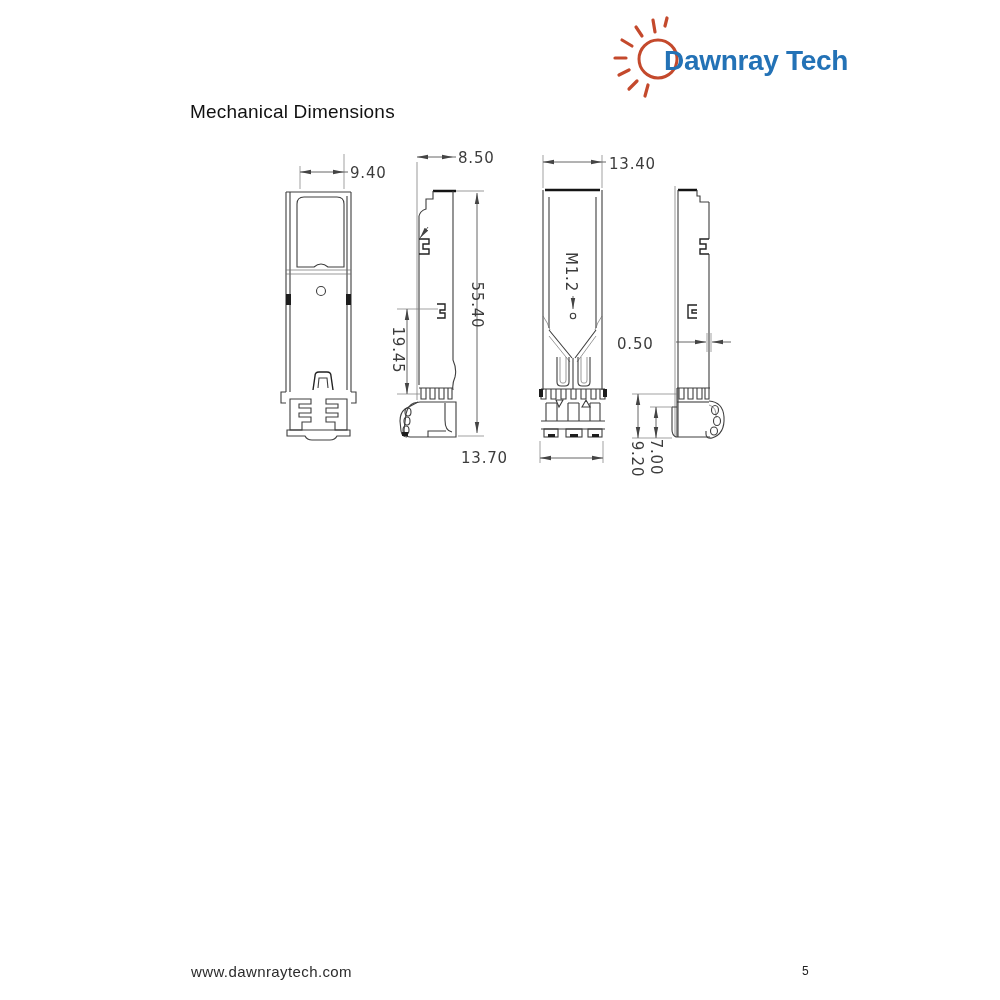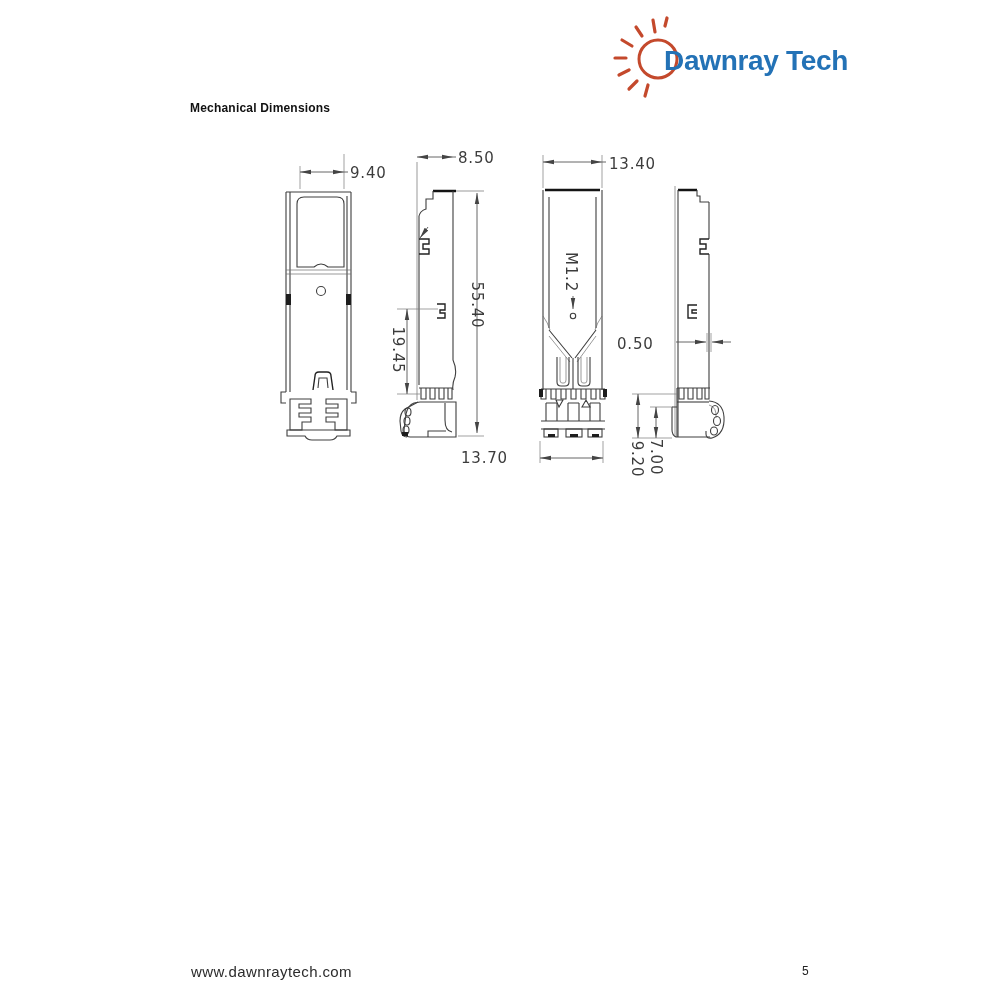--- a/index.html
+++ b/index.html
@@ -1,18 +1,18 @@
 <!DOCTYPE html>
 <html><head>
 <meta charset="utf-8">
 <style>
   html,body{margin:0;padding:0;background:#ffffff;}
   #page{position:relative;width:1000px;height:1000px;background:#ffffff;overflow:hidden;
         font-family:"Liberation Sans",sans-serif;}
-  #doc-title{position:absolute;left:190px;top:101px;font-size:12px;font-weight:bold;color:#111;
+  #doc-title{position:absolute;left:190px;top:101px;font-size:19px;font-weight:normal;color:#111;
              letter-spacing:0.2px;}
   #logo-svg{position:absolute;left:612px;top:12px;}
   #drawing-svg{position:absolute;left:260px;top:140px;}
   #footer-url{position:absolute;left:191px;top:963px;font-size:15px;color:#2b2b2b;letter-spacing:0.4px;}
   #footer-page{position:absolute;left:802px;top:964px;font-size:12px;color:#222;}
   svg text.dim{font-family:"DejaVu Sans",sans-serif;font-size:15px;fill:#3c3c3c;letter-spacing:0.8px;}
   svg .ln{stroke:#3f3f3f;stroke-width:1.1;fill:none;}
   svg .thk{stroke:#141414;stroke-width:2.5;fill:none;}
   svg .thn{stroke:#6e6e6e;stroke-width:0.7;fill:none;}
   svg .dimln{stroke:#555;stroke-width:0.9;fill:none;}

